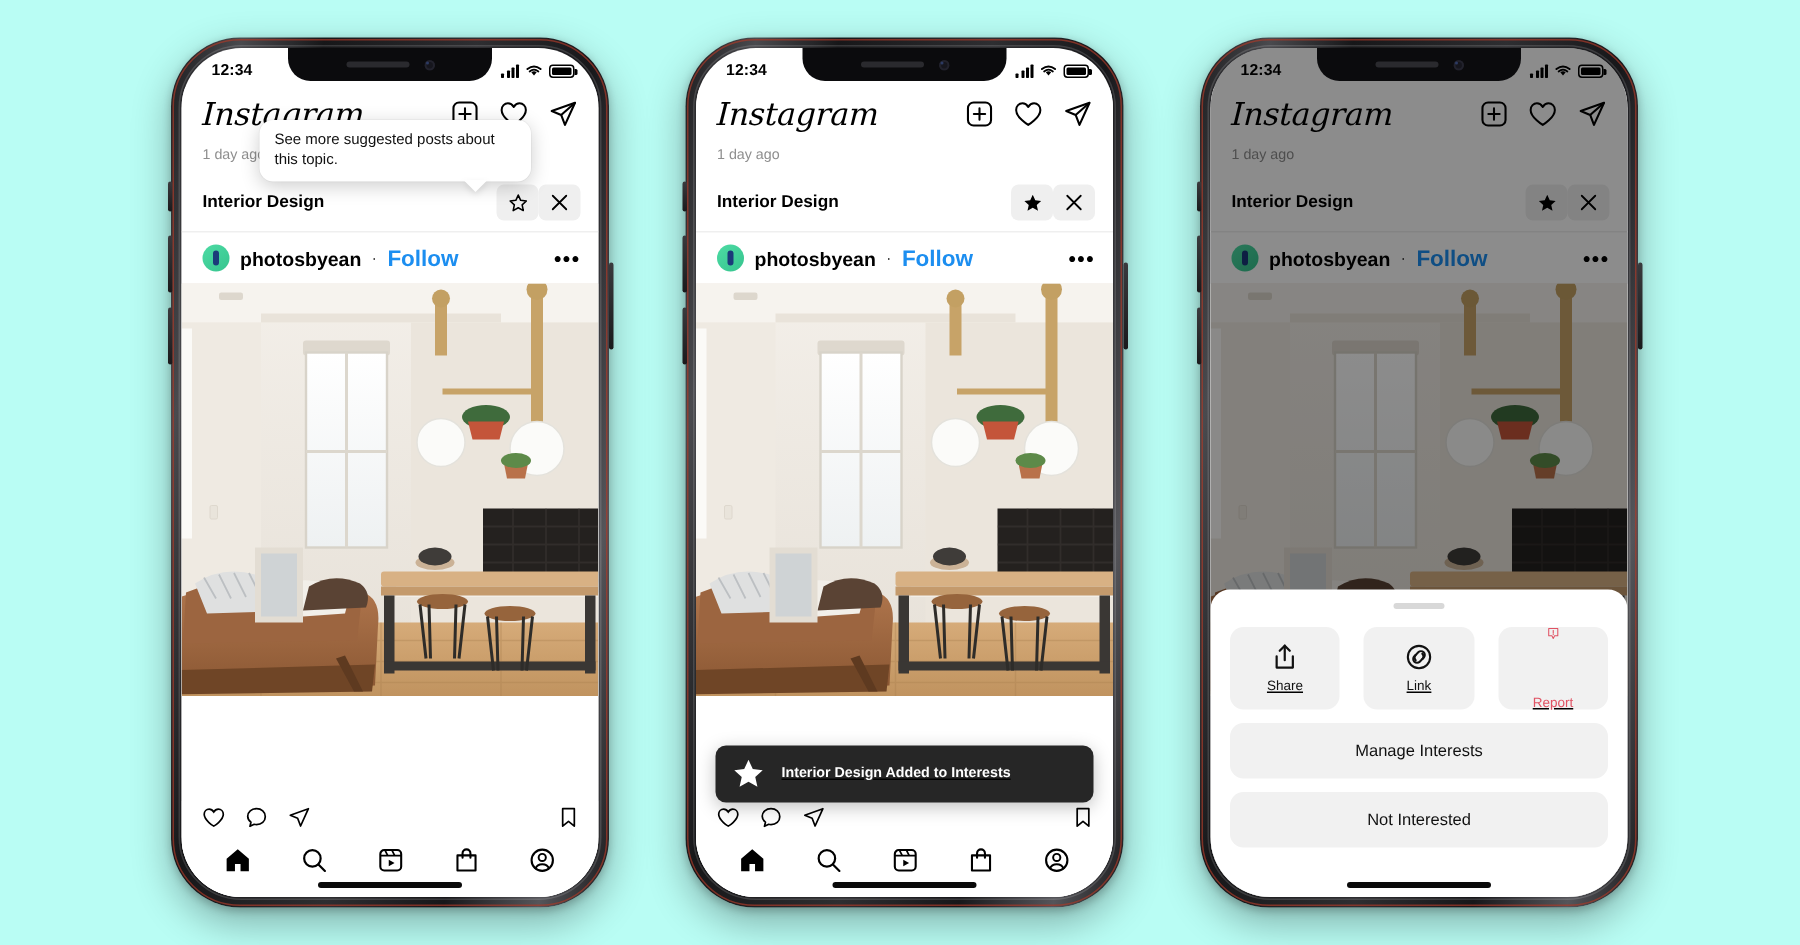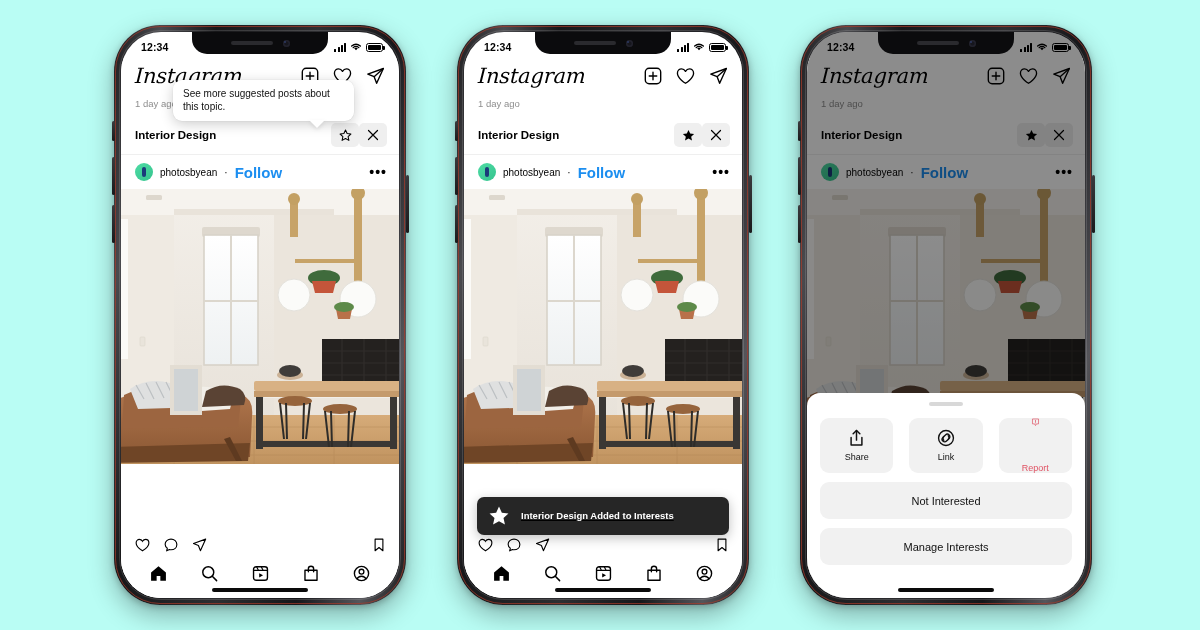--- a/index.html
+++ b/index.html
@@ -127,21 +127,21 @@
 
   .post-head{
     display:flex; align-items:center; padding:8px 12px 8px 14px; gap:7px;
   }
   .avatar{
     width:18px; height:18px; border-radius:50%;
     background:linear-gradient(140deg,#4ddba4,#36c48e);
     display:flex; align-items:center; justify-content:center; flex:none;
   }
   .avatar i{ display:block; width:4px; height:10px; border-radius:3px; background:#1b3a7a; }
-  .uname{ font-size:10px; font-weight:normal; color:#000; }
+  .uname{ font-size:13px; font-weight:bold; color:#000; }
   .dot{ font-size:10px; color:#000; }
   .follow{ font-size:15px; font-weight:bold; color:#1c8ef0; }
   .more{ margin-left:auto; font-size:14px; color:#000; letter-spacing:1px; line-height:6px; font-weight:bold;}
 
   
   .photo{ position:relative; width:100%; height:275px; overflow:hidden; background:#efeae2; }
 
   
   .post-actions{
     position:absolute; left:0; right:0; bottom:42px; height:22px;
@@ -199,21 +199,21 @@
   
   .dim{ position:absolute; inset:0; background:rgba(0,0,0,.45); z-index:18; }
   .sheet{
     position:absolute; z-index:20;
     left:0; right:0; bottom:0; height:205px;
     background:#fff;
     border-top-left-radius:13px; border-top-right-radius:13px;
     padding:9px 13px 0;
   }
   .grabber{ width:34px; height:4px; border-radius:3px; background:#d8d8d8; margin:0 auto 12px; }
-  .sheet-top{ display:flex; gap:16px; }
+  .sheet-top{ display:flex; gap:16px;text-decoration:underline; }
   .sheet-card{
     flex:1; height:55px; background:#f1f1f1; border-radius:9px;
     display:flex; flex-direction:column; align-items:center; justify-content:center; gap:5px;
   }
   .sheet-card span{ font-size:9px; color:#111; }
   .sheet-card.danger span{ color:#e05263;margin-top:31px; }
   .sheet-wide{
     margin-top:9px; height:37px; background:#f1f1f1; border-radius:9px;
     display:flex; align-items:center; justify-content:center;
     font-size:11px; color:#111;
@@ -816,21 +816,21 @@
           </div>
           <div class="sheet-card danger">
             <svg width="17" height="18" viewBox="0 0 20 22">
               <path d="M2.6 2.4 H17.4 V14.4 H12.2 L10 18.6 L7.8 14.4 H2.6 Z" stroke="#e05263" stroke-width="1.7" fill="none" stroke-linejoin="round"></path>
               <path d="M10 5.8 V10.2" stroke="#e05263" stroke-width="1.8" stroke-linecap="round"></path>
               <circle cx="10" cy="12.3" r="1.05" fill="#e05263"></circle>
             </svg>
             <span>Report</span>
           </div>
         </div>
+        <div class="sheet-wide">Manage Interests</div>
         <div class="sheet-wide">Not Interested</div>
-        <div class="sheet-wide">Manage Interests</div>
       </div>
 
       <div class="home-ind" style="z-index:24"></div>
     </div>
   </div>
 
 </div>
 
 </body></html>

